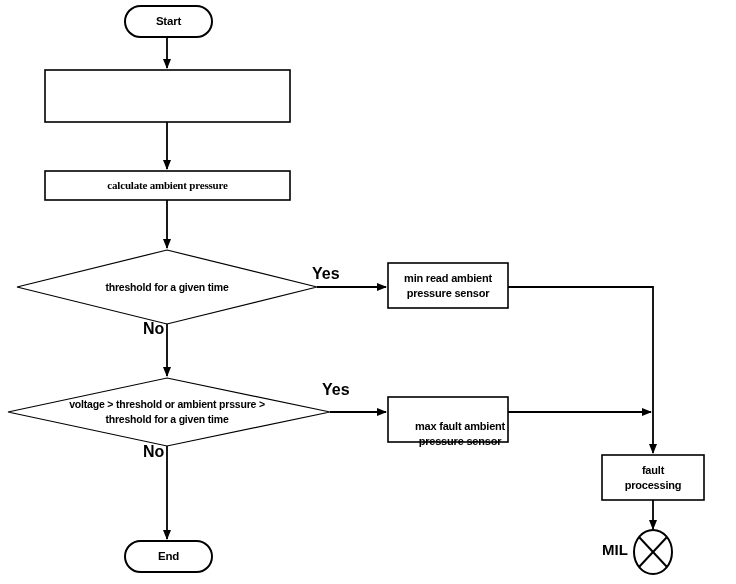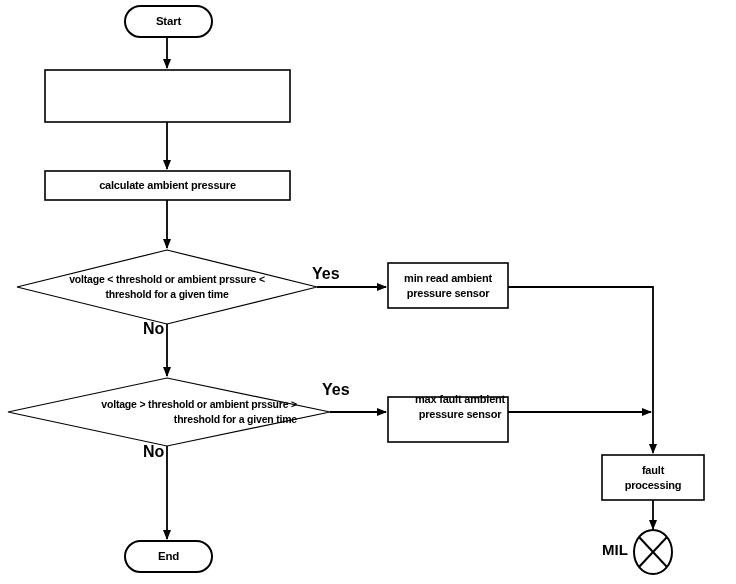--- a/index.html
+++ b/index.html
@@ -134,40 +134,39 @@
     <line x1="167" y1="446" x2="167" y2="539" stroke="#000000" stroke-width="1.8" marker-end="url(#arrow)"></line>
 
     <line x1="653" y1="500" x2="653" y2="529" stroke="#000000" stroke-width="1.8" marker-end="url(#arrow)"></line>
   </svg>
 
   <div class="node-text term-text" style="left:125px; top:6px; width:87px; height:31px;">
     <span class="line">Start</span>
   </div>
 
 
-  <div class="node-text" style="left:45px; top:171px; width:245px; height:29px;">
+  <div class="node-text" style="left:45px; top:171px; width:245px; height:29px;font-family:Liberation Serif, serif;">
     <span class="line">calculate ambient pressure</span>
   </div>
 
   <div class="node-text diamond-text" style="left:37px; top:268px; width:260px; height:38px;">
-    <span class="line">voltage &lt; threshold or ambient prssure &lt;</span>
     <span class="line">threshold for a given time</span>
   </div>
 
-  <div class="node-text diamond-text" style="left:37px; top:393px; width:260px; height:38px;align-items:flex-end;">
+  <div class="node-text diamond-text" style="left:37px; top:393px; width:260px; height:38px;">
     <span class="line">voltage &gt; threshold or ambient prssure &gt;</span>
     <span class="line">threshold for a given time</span>
   </div>
 
   <div class="node-text" style="left:388px; top:263px; width:120px; height:45px;">
     <span class="line">min read ambient</span>
     <span class="line">pressure sensor</span>
   </div>
 
-  <div class="node-text" style="left:388px; top:384px; width:144px; height:45px;">
+  <div class="node-text" style="left:388px; top:411px; width:144px; height:45px;">
     <span class="line">max fault ambient</span>
     <span class="line">pressure sensor</span>
   </div>
 
   <div class="node-text" style="left:602px; top:455px; width:102px; height:45px;justify-content:center;">
     <span class="line">fault</span>
     <span class="line">processing</span>
   </div>
 
   <div class="node-text term-text" style="left:125px; top:541px; width:87px; height:31px;">

